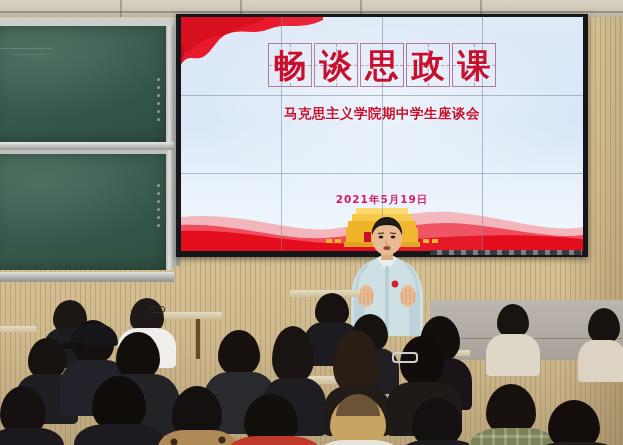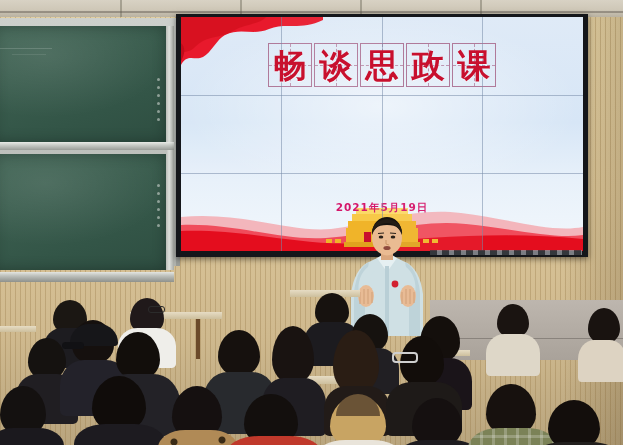--- a/index.html
+++ b/index.html
@@ -130,21 +130,21 @@
     border-left:1px dashed rgba(176,122,154,.75);}
   .tchar span{position:relative;z-index:2;}
 
   .subtitle{
     position:absolute;left:0;top:88px;width:100%;text-align:center;
     color:#c8102e;font-weight:700;font-size:13.5px;letter-spacing:.5px;
     font-family:"DejaVu Sans","Liberation Sans",sans-serif;
     text-shadow:0 1px 0 rgba(255,255,255,.45);
   }
   .slide-date{
-    position:absolute;left:0;top:184px;width:100%;text-align:center;
+    position:absolute;left:0;top:176px;width:100%;text-align:center;
     color:#d5166a;font-weight:700;font-size:10.5px;letter-spacing:1px;
     font-family:"DejaVu Sans","Liberation Sans",sans-serif;
   }
 
   
   .led-strip{
     position:absolute;left:430px;top:250px;width:152px;height:5px;
     background:repeating-linear-gradient(90deg,#3a3d42 0 7px,#8d9096 7px 12px);
     opacity:.85;
   }
@@ -250,20 +250,21 @@
         <span>思</span>
       </div>
       <div class="tchar">
         <span>政</span>
       </div>
       <div class="tchar">
         <span>课</span>
       </div>
     </div>
 
+    <div class="subtitle">马克思主义学院期中学生座谈会</div>
     <div class="slide-date">2021年5月19日</div>
 
     <div class="seam-v" style="left:100px"></div>
     <div class="seam-v" style="left:201px"></div>
     <div class="seam-v" style="left:301px"></div>
     <div class="seam-h" style="top:78px"></div>
     <div class="seam-h" style="top:156px"></div>
     <div class="panel-tint" style="left:101px;top:0;width:100px;height:78px"></div>
     <div class="panel-tint" style="left:0;top:79px;width:100px;height:77px"></div>
     <div class="panel-tint" style="left:202px;top:157px;width:99px;height:77px"></div>

